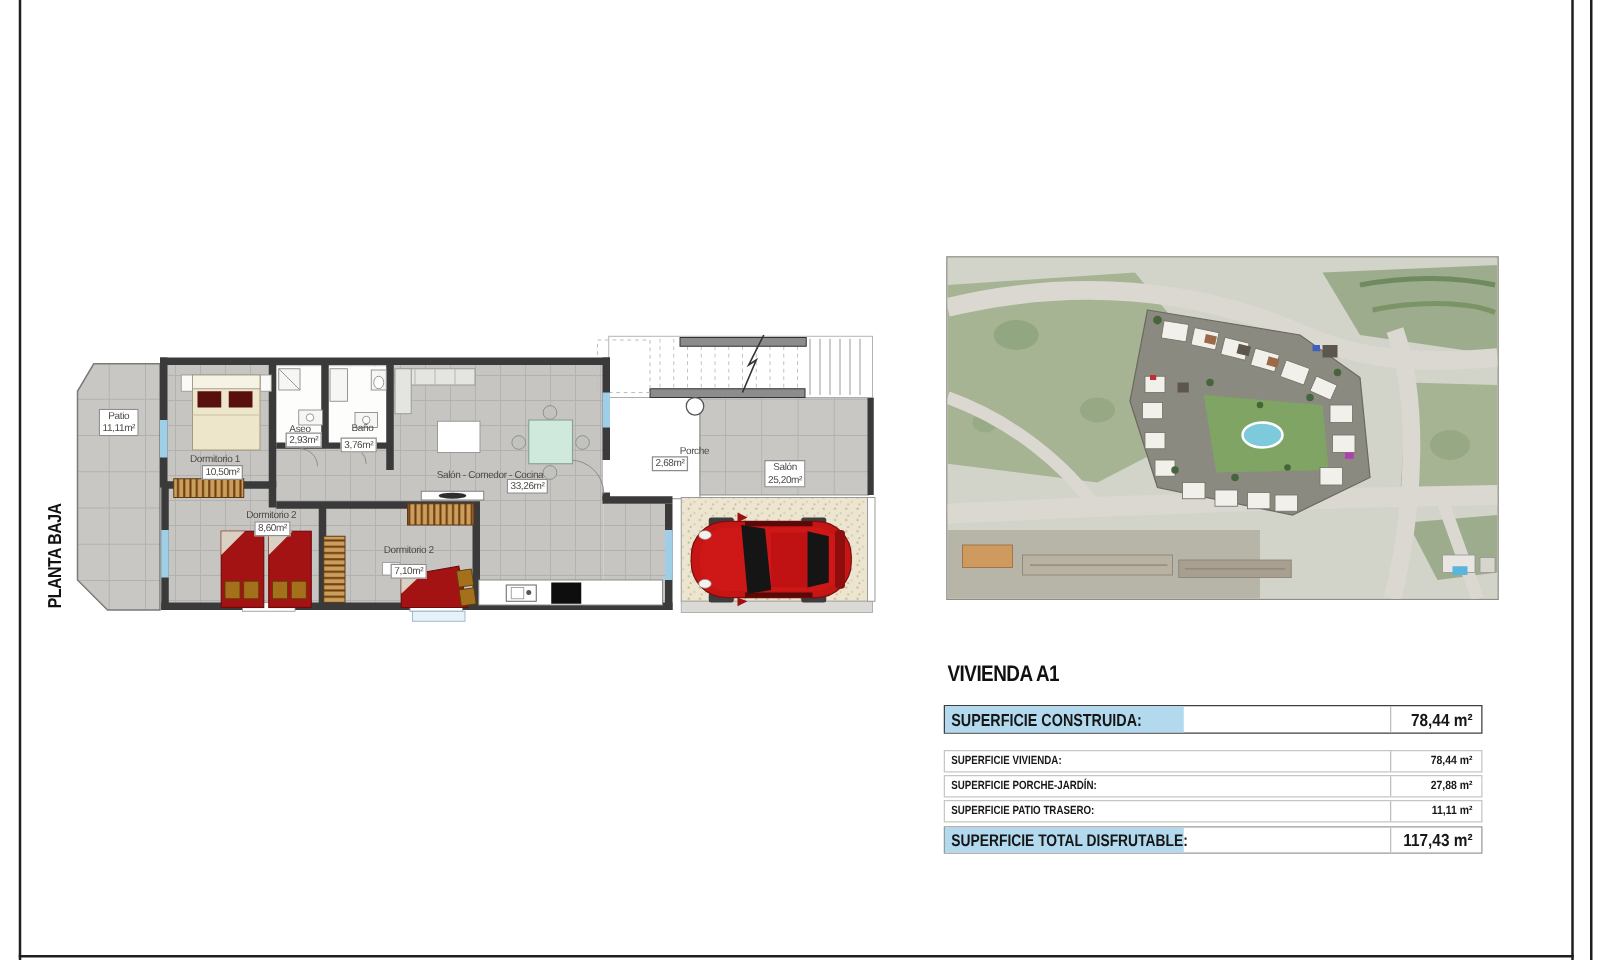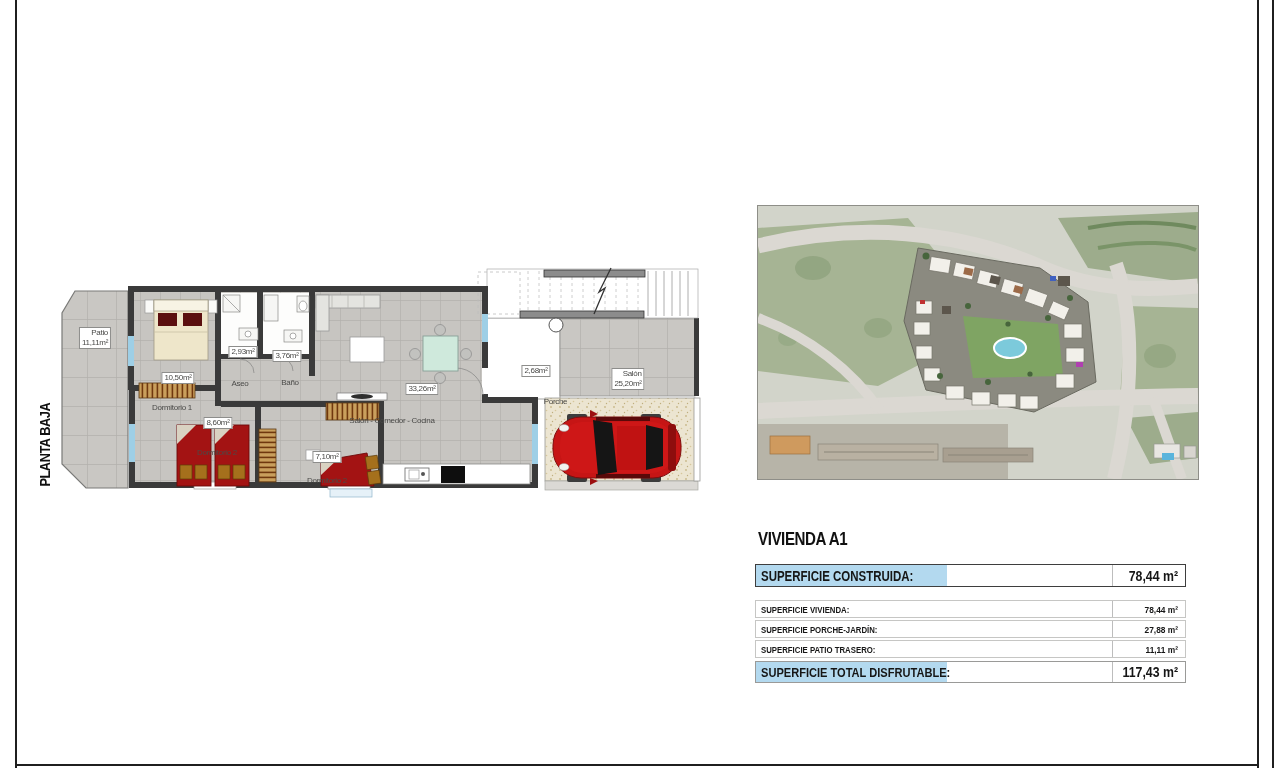--- a/index.html
+++ b/index.html
@@ -25,27 +25,27 @@
   }
   #side-label .sq{display:inline-block;transform:scaleX(.85);transform-origin:50% 50%;}
 
   
   #floor-plan{position:absolute;left:58px;top:258px;width:650px;height:245px;}
   #floor-plan svg{display:block;}
 
   
   .rname{
     position:absolute;transform:translate(-50%,-50%);
-    font-size:8px;letter-spacing:-0.3px;color:#4a4a48;white-space:nowrap;z-index:5;margin-top:40px;
+    font-size:8px;letter-spacing:-0.3px;color:#4a4a48;white-space:nowrap;z-index:5;
   }
   .rbox{
     position:absolute;transform:translate(-50%,-50%);
     background:#fff;border:1px solid #8d8d8b;padding:0 2px;
     font-size:8px;letter-spacing:-0.3px;color:#4a4a48;white-space:nowrap;z-index:5;
-    line-height:10px;text-align:right;
+    line-height:10px;text-align:center;
   }
 
   
   #site-photo{
     position:absolute;left:757px;top:205px;width:440px;height:273px;
     border:1px solid #8e8e88;box-sizing:content-box;background:#d2d4ca;
   }
 
   
   #summary-title{

